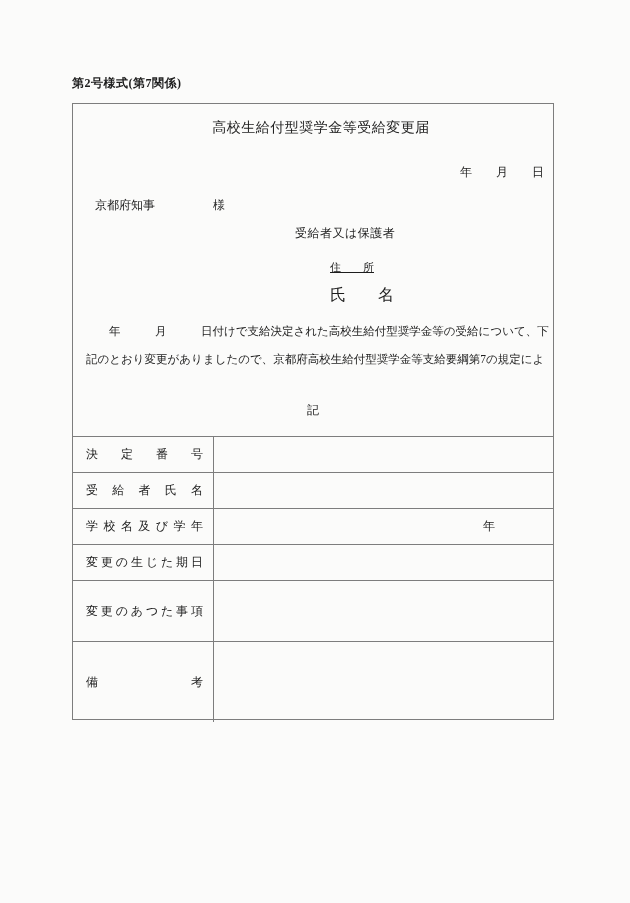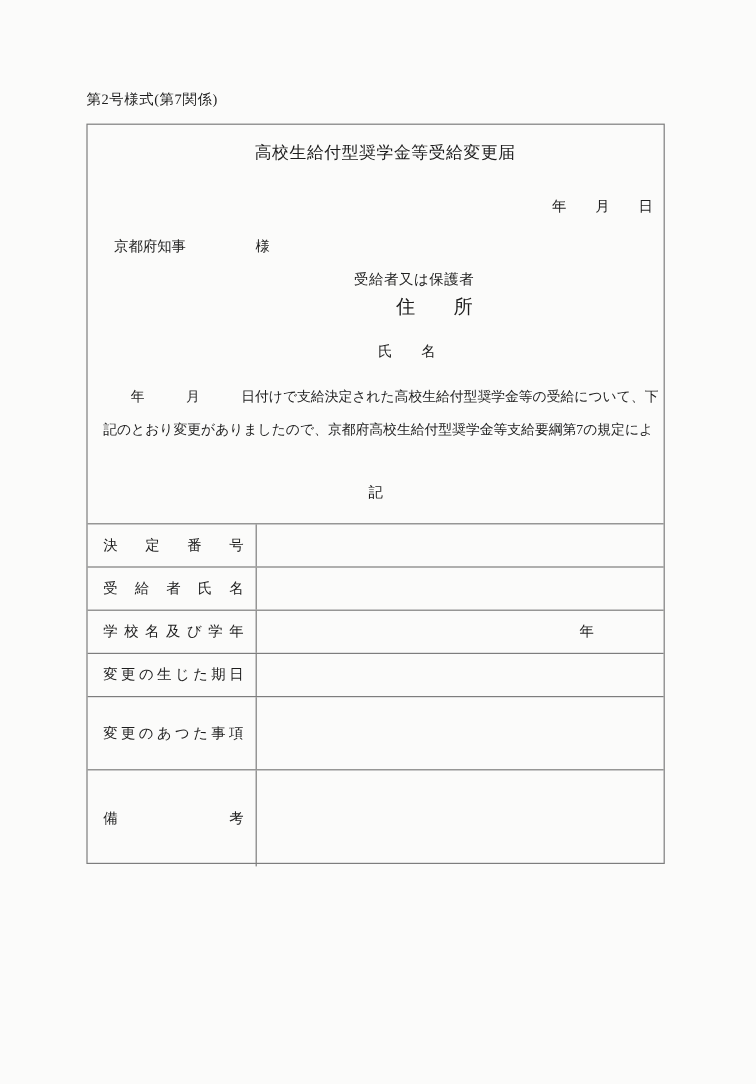--- a/index.html
+++ b/index.html
@@ -6,21 +6,21 @@
   html,body { width:630px; height:903px; }
   body {
     position:relative;
     background:#fbfbfa;
     font-family:"Liberation Serif","DejaVu Serif",serif;
     color:#1d1d1d;
     overflow:hidden;
   }
   .form-number {
     position:absolute; left:72px; top:75px;
-    font-size:12px; letter-spacing:0.5px;
+    font-size:12px; letter-spacing:0.5px;font-weight:bold;
   }
   .form-box {
     position:absolute; left:72px; top:103px;
     width:480px; height:615px;
     border:1px solid #7d7d7d;
   }
   .form-title {
     position:absolute; top:15px; left:16px; right:0;
     text-align:center; font-size:14px; letter-spacing:0.5px;
   }
@@ -31,26 +31,26 @@
   .addressee-line {
     position:absolute; top:93px; left:22px;
     font-size:12px;
   }
   .addressee-line .honorific { margin-left:58px; }
   .recipient-heading {
     position:absolute; top:121px; left:222px;
     font-size:12px; letter-spacing:0.5px;
   }
   .address-label {
-    position:absolute; top:142px; left:257px;
+    position:absolute; top:156px; left:257px;
+    font-size:11px; white-space:pre;text-decoration:underline;
+  }
+  .name-label {
+    position:absolute; top:181px; left:257px;
     font-size:16px; white-space:pre;
-  }
-  .name-label {
-    position:absolute; top:181px; left:242px;
-    font-size:12px; white-space:pre;
   }
   .body-paragraph {
     position:absolute; top:213px; left:13px; width:462px;
     font-size:11.5px; line-height:28px;
   }
   .body-line { white-space:pre; }
   .record-marker {
     position:absolute; top:298px; left:0; right:0;
     text-align:center; font-size:12px;
   }

